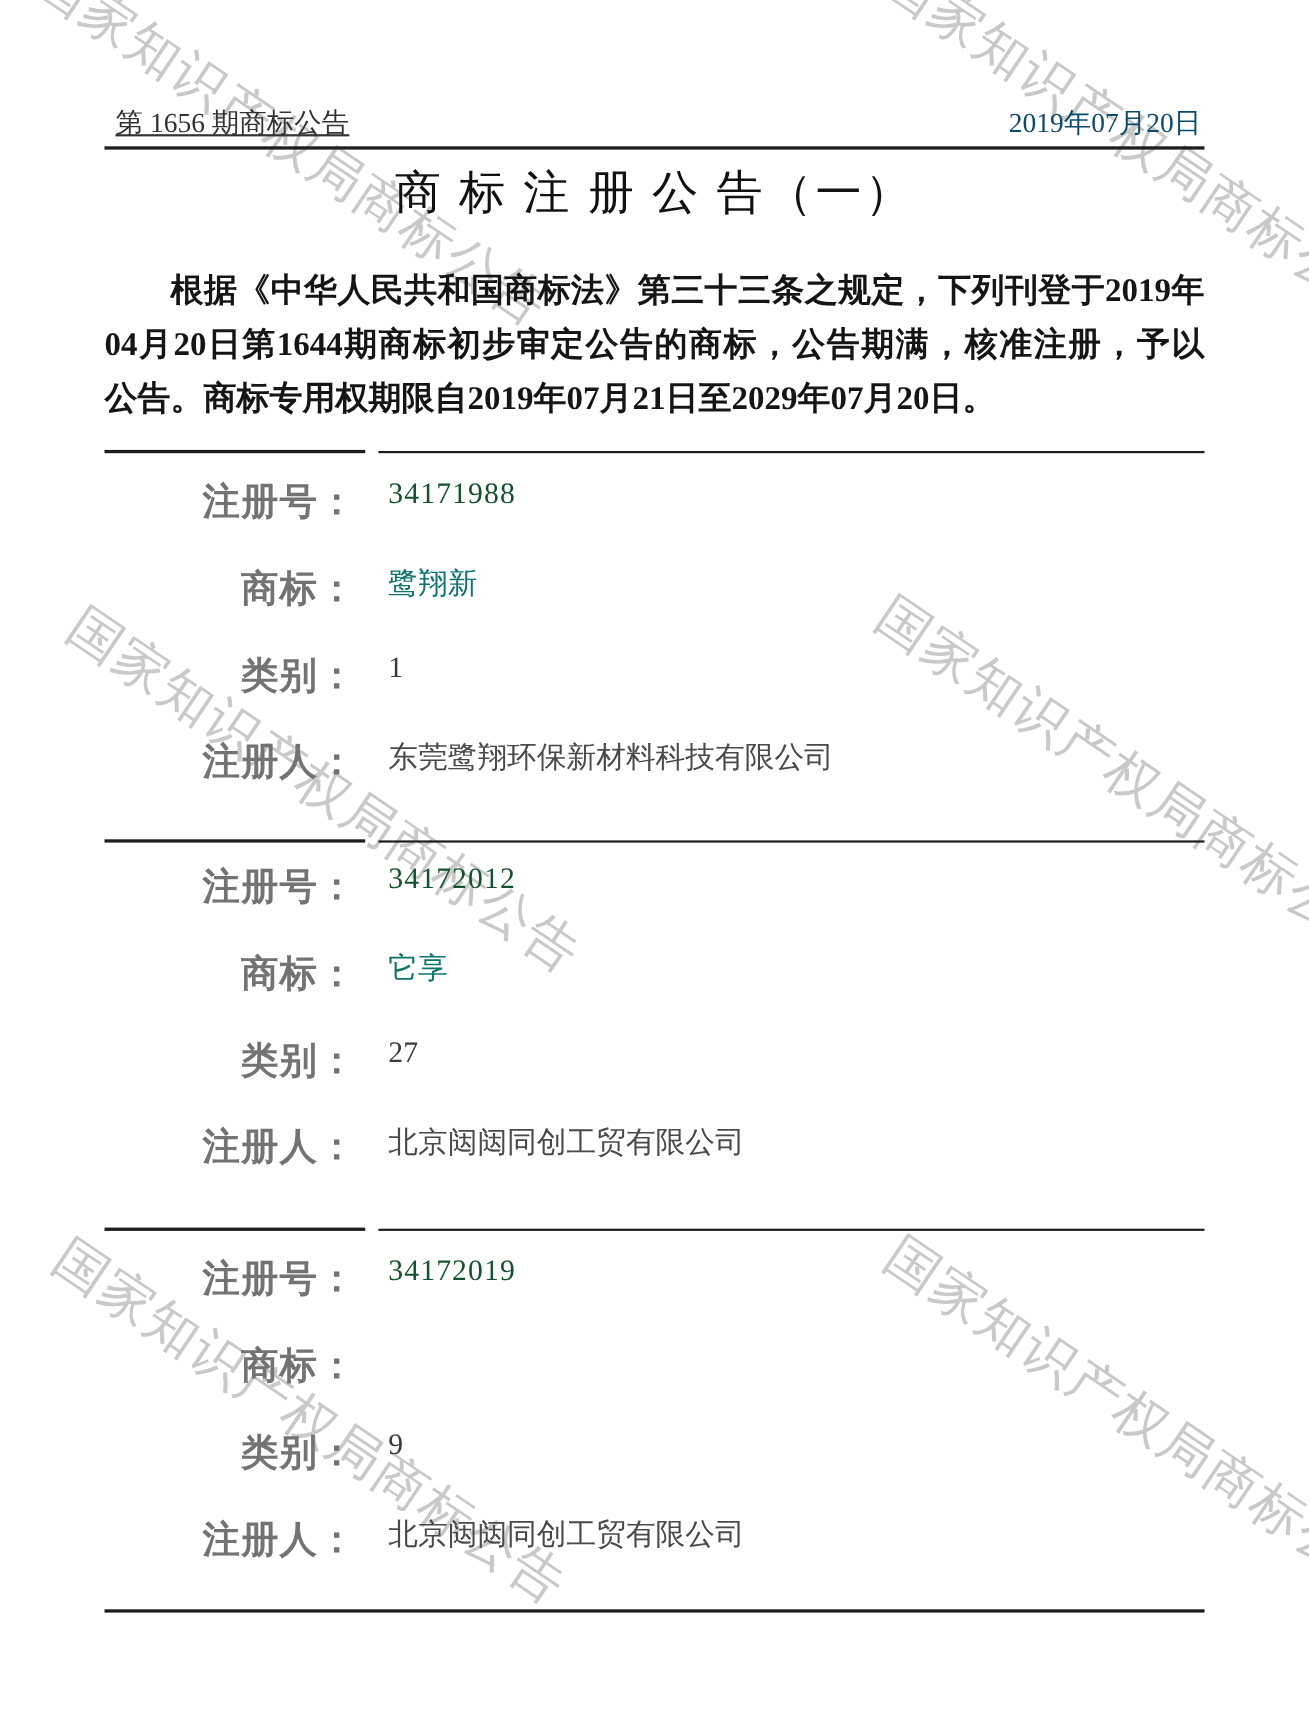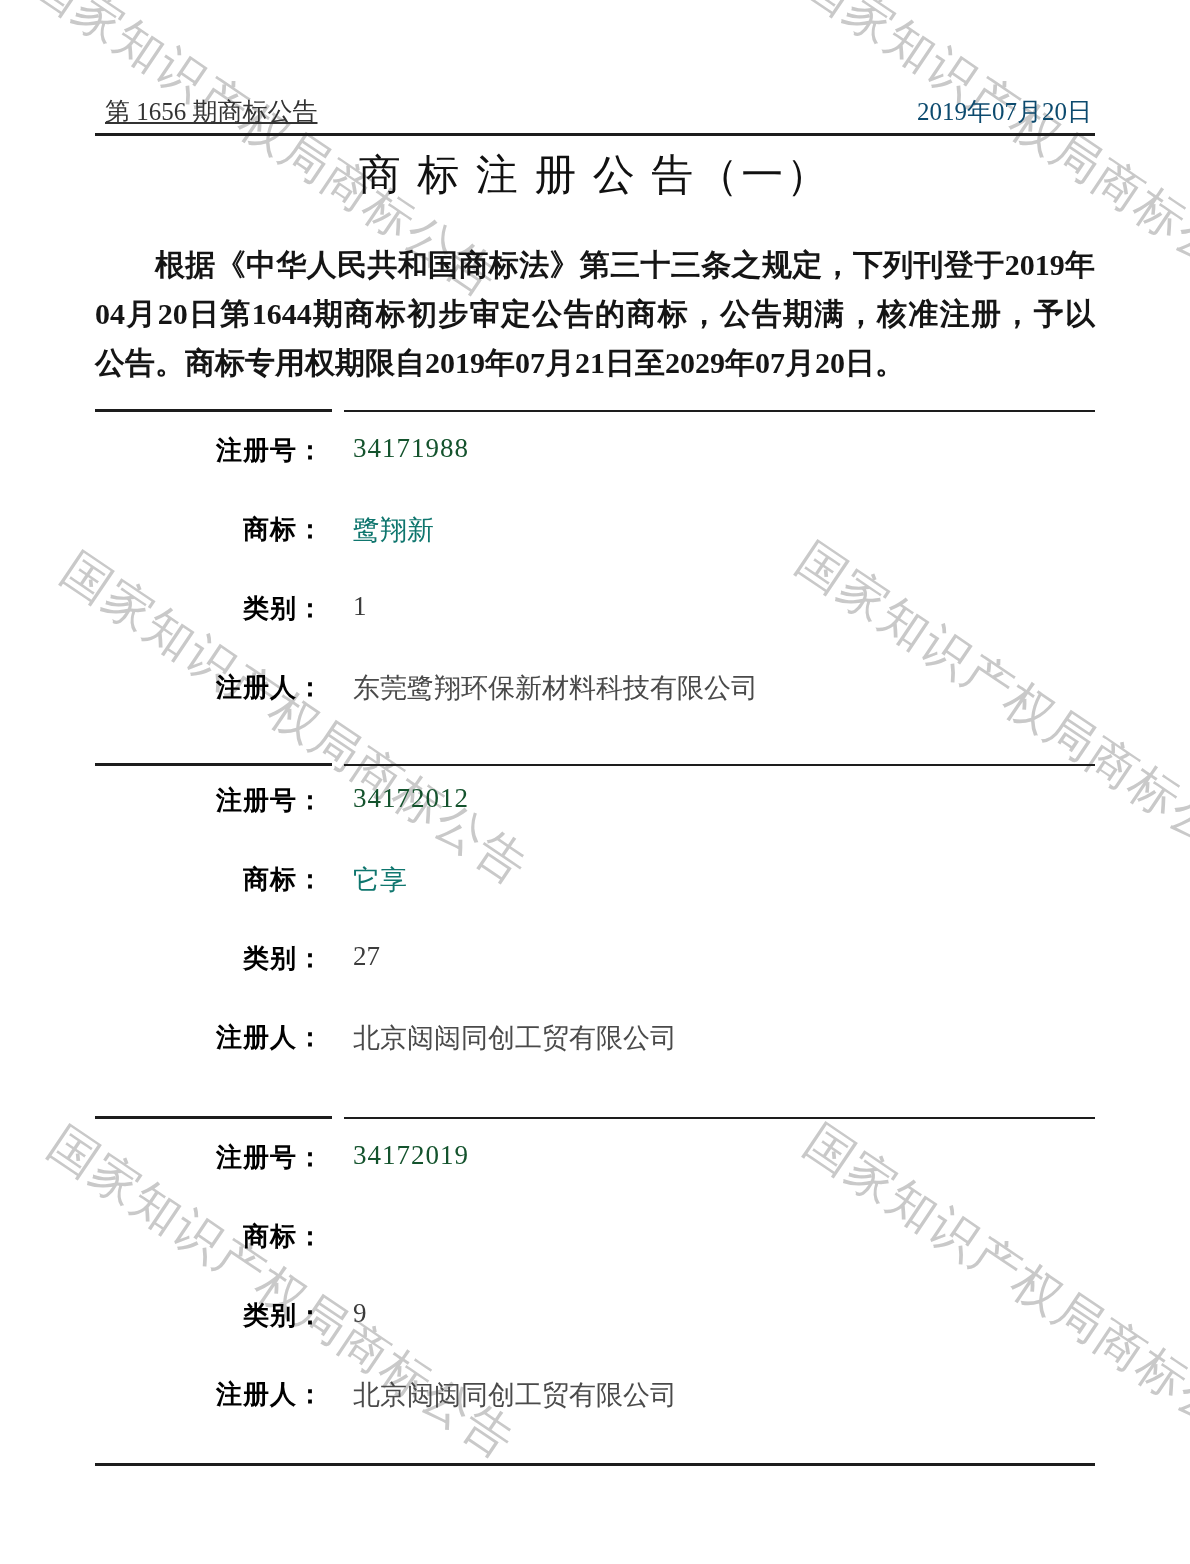--- a/index.html
+++ b/index.html
@@ -58,21 +58,21 @@
   }
   .intro .ln.fill{text-align-last:justify;}
   .intro .ln.indent{text-indent:2em;}
   
   .entry{position:absolute;left:0;top:0;width:1190px;z-index:2;}
   .row{position:absolute;left:0;width:1190px;height:34px;}
   .row .lab{
     position:absolute;left:95px;width:229px;
     text-align:right;
     font-family:"Liberation Sans", sans-serif;
-    font-size:26px;font-weight:bold;color:#000000;
+    font-size:34px;font-weight:bold;color:#737373;
     letter-spacing:1px;
   }
   .row .val{
     position:absolute;left:353px;right:40px;
     font-size:27px;color:#3c3c3c;
   }
   .val.num{color:#14532d;letter-spacing:1px;}
   .val.mark{color:#0f766e;}
   .val.comp{color:#4a4a4a;}
 </style>

